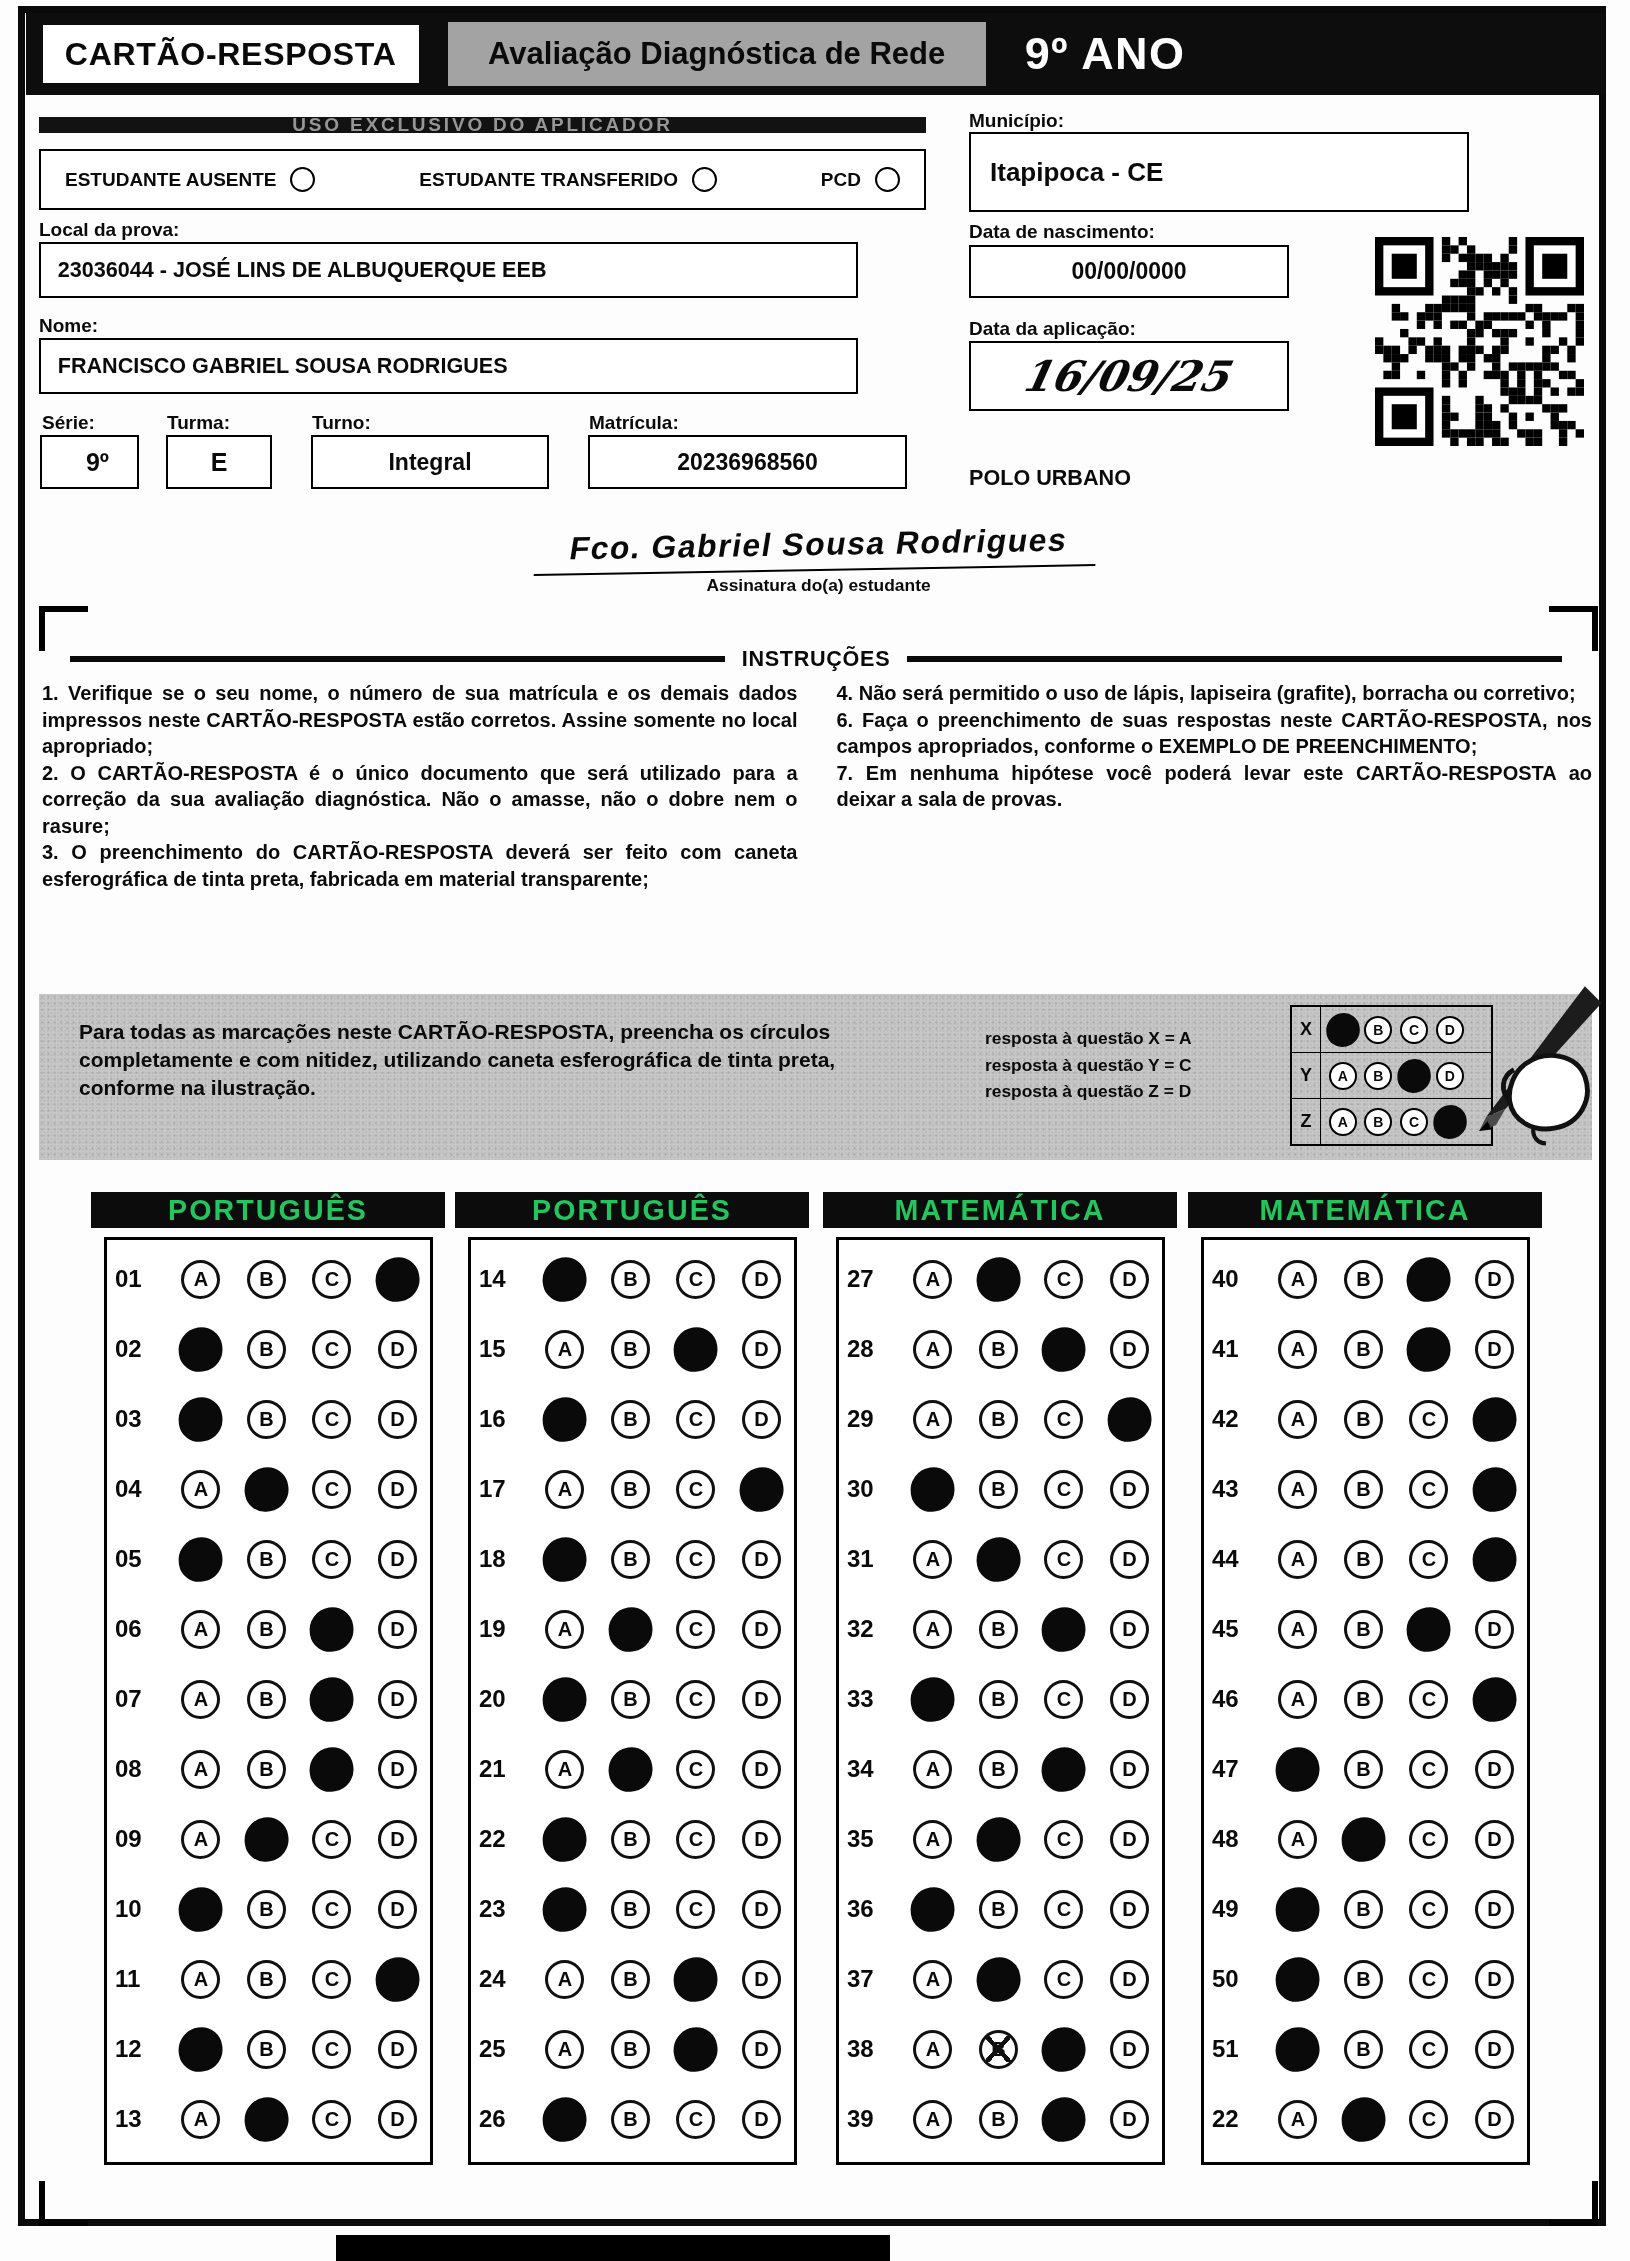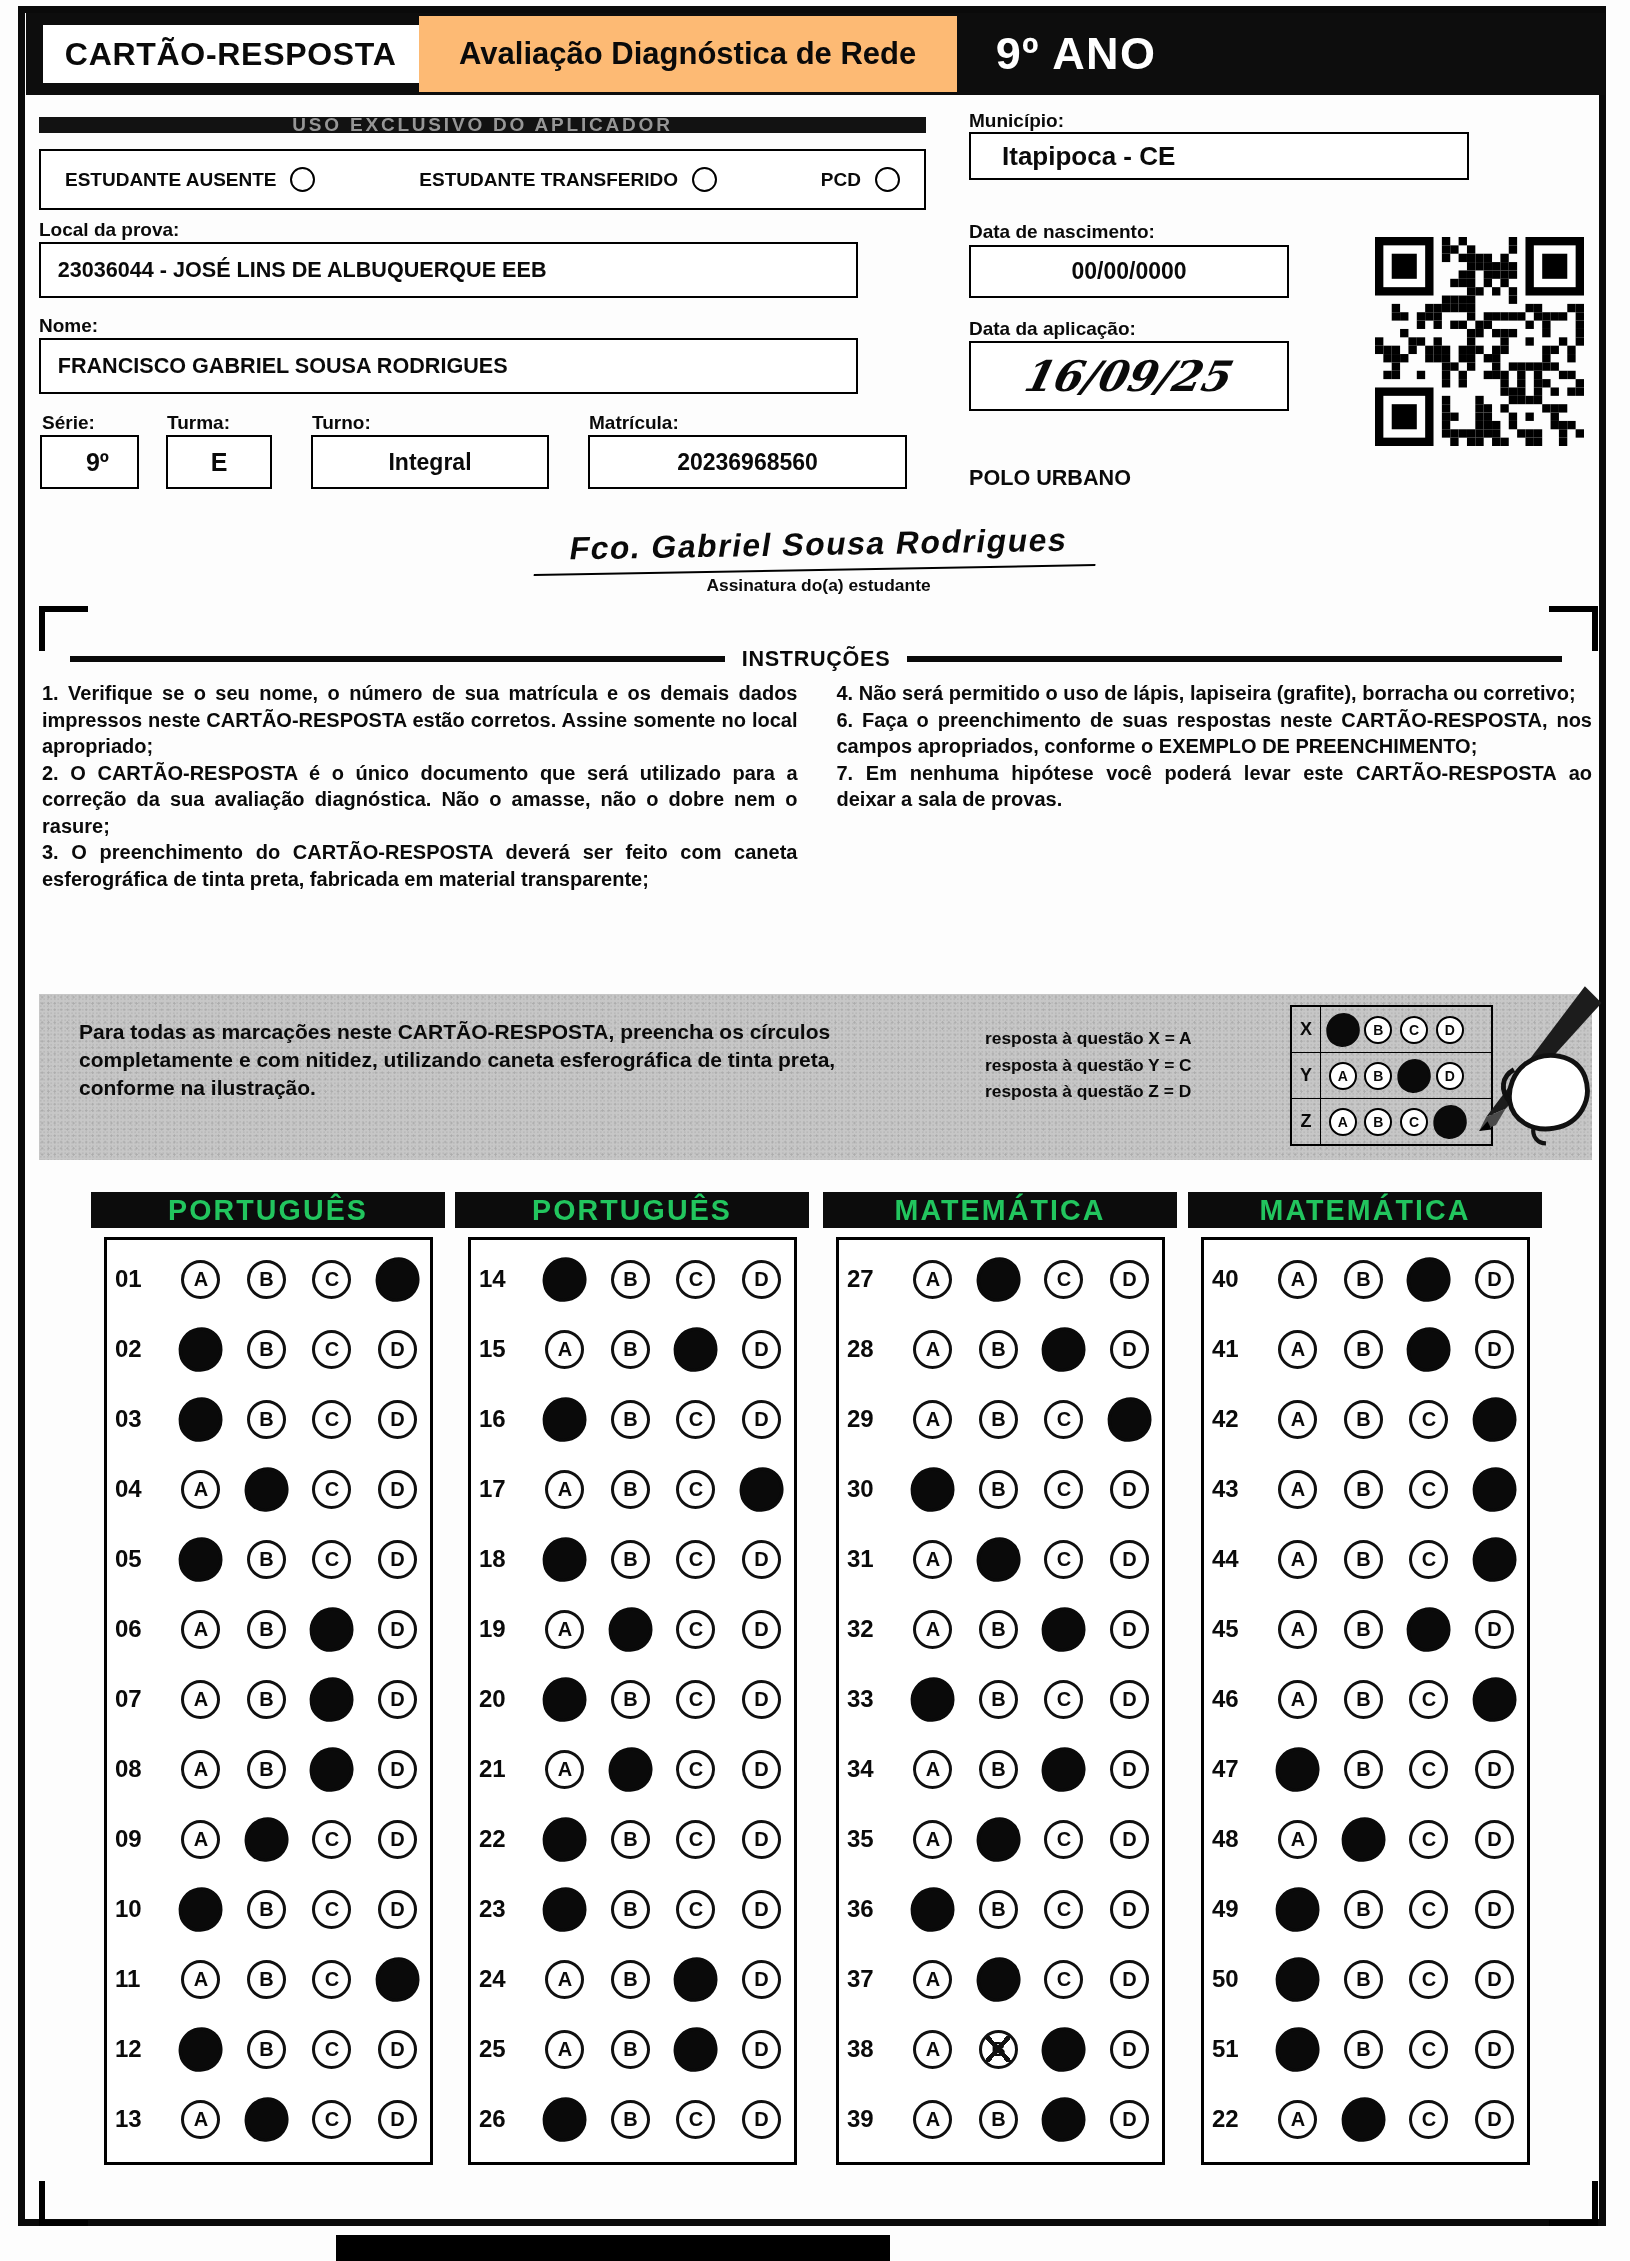--- a/index.html
+++ b/index.html
@@ -12,21 +12,21 @@
   
   .outer-frame { position:absolute; left:18px; top:5.6px; width:1588px; height:2220px;
     border:7.7px solid #0a0a0a; box-sizing:border-box; pointer-events:none; }
 
   
   .header-bar { position:absolute; left:26px; top:13.2px; width:1579px; height:82px;
     background:#0d0d0d; display:flex; align-items:center; }
   .hdr-card { margin-left:16.7px; width:376px; height:58px; background:#fff;
     display:flex; align-items:center; justify-content:center;
     font-size:32px; font-weight:bold; letter-spacing:0.7px; }
-  .hdr-exam { width:538px; height:76px; background:#fdba74;
+  .hdr-exam { margin-left:29px; width:538px; height:64px; background:#a3a3a3;
     display:flex; align-items:center; justify-content:center;
     font-size:31px; font-weight:bold; }
   .hdr-grade { margin-left:39px; color:#fff; font-size:45px; font-weight:bold; letter-spacing:1.4px; }
 
   
   .lbl { position:absolute; font-weight:bold; font-size:19px; }
   .fbox { position:absolute; border:2.8px solid #000; background:#fff; box-sizing:border-box;
     display:flex; align-items:center; font-weight:bold; font-size:21.6px; }
   .fbox.padded { padding-left:16.7px; }
   .fbox.centered { justify-content:center; }
@@ -159,21 +159,21 @@
     <span>E</span>
   </div>
   <div class="fbox centered" style="left:311px; top:435px; width:238px; height:54px; font-size:23px;">
     <span>Integral</span>
   </div>
   <div class="fbox centered" style="left:588px; top:435px; width:319px; height:54px; font-size:23px;">
     <span>20236968560</span>
   </div>
 
   <div class="lbl" style="left:969px; top:110px;">Município:</div>
-  <div class="fbox" style="left:969px; top:132px; width:500px; height:48px; padding-left:31px; font-size:26px;">
+  <div class="fbox" style="left:969px; top:132px; width:500px; height:80px; padding-left:19px; font-size:26px;">
     <span>Itapipoca - CE</span>
   </div>
 
   <div class="lbl" style="left:969px; top:221px;">Data de nascimento:</div>
   <div class="fbox centered" style="left:969px; top:245px; width:320px; height:53px; font-size:23px;">
     <span>00/00/0000</span>
   </div>
 
   <div class="lbl" style="left:969px; top:318px;">Data da aplicação:</div>
   <div class="fbox centered" style="left:969px; top:341px; width:320px; height:70px;">

